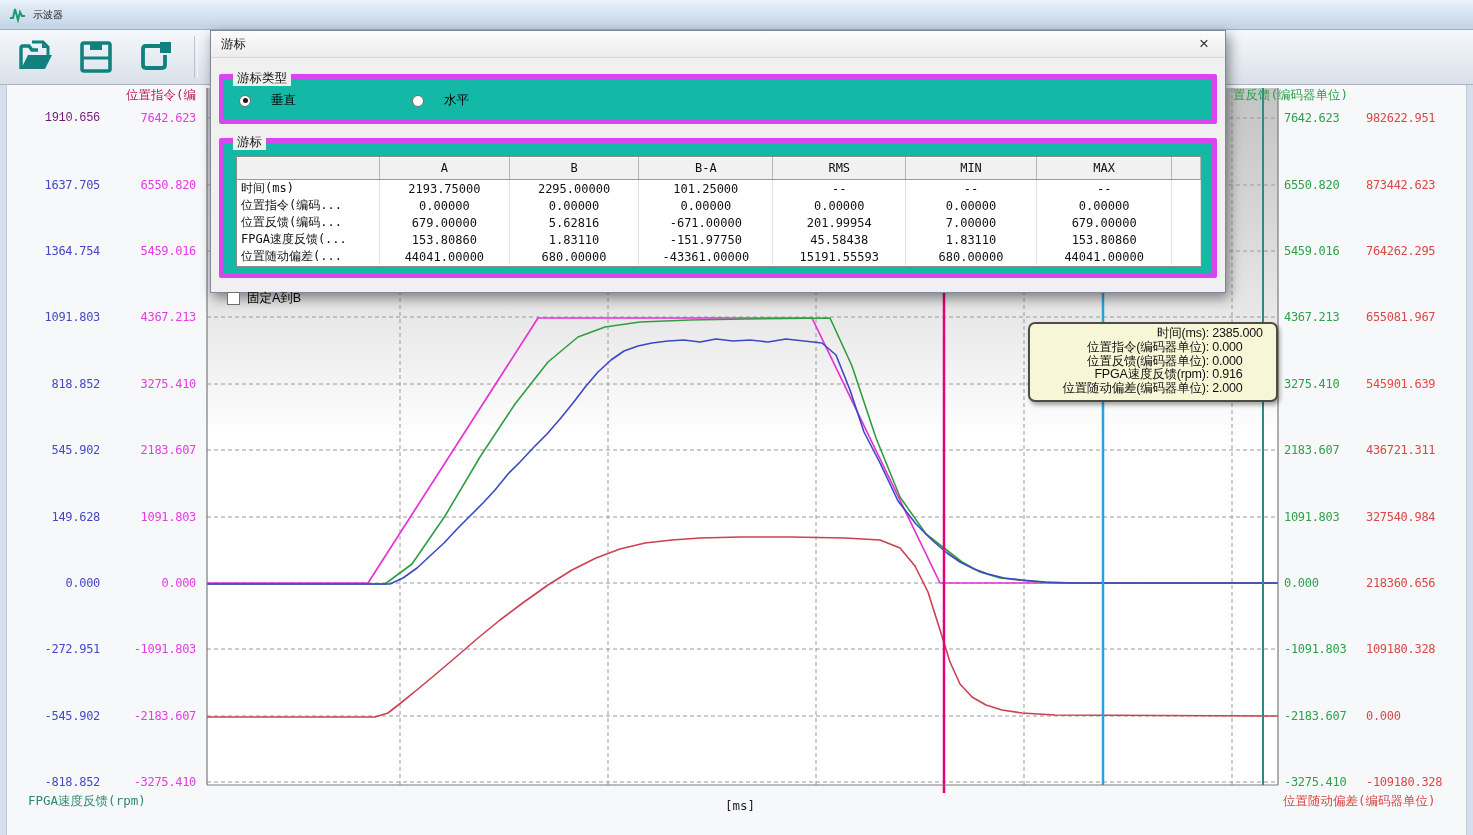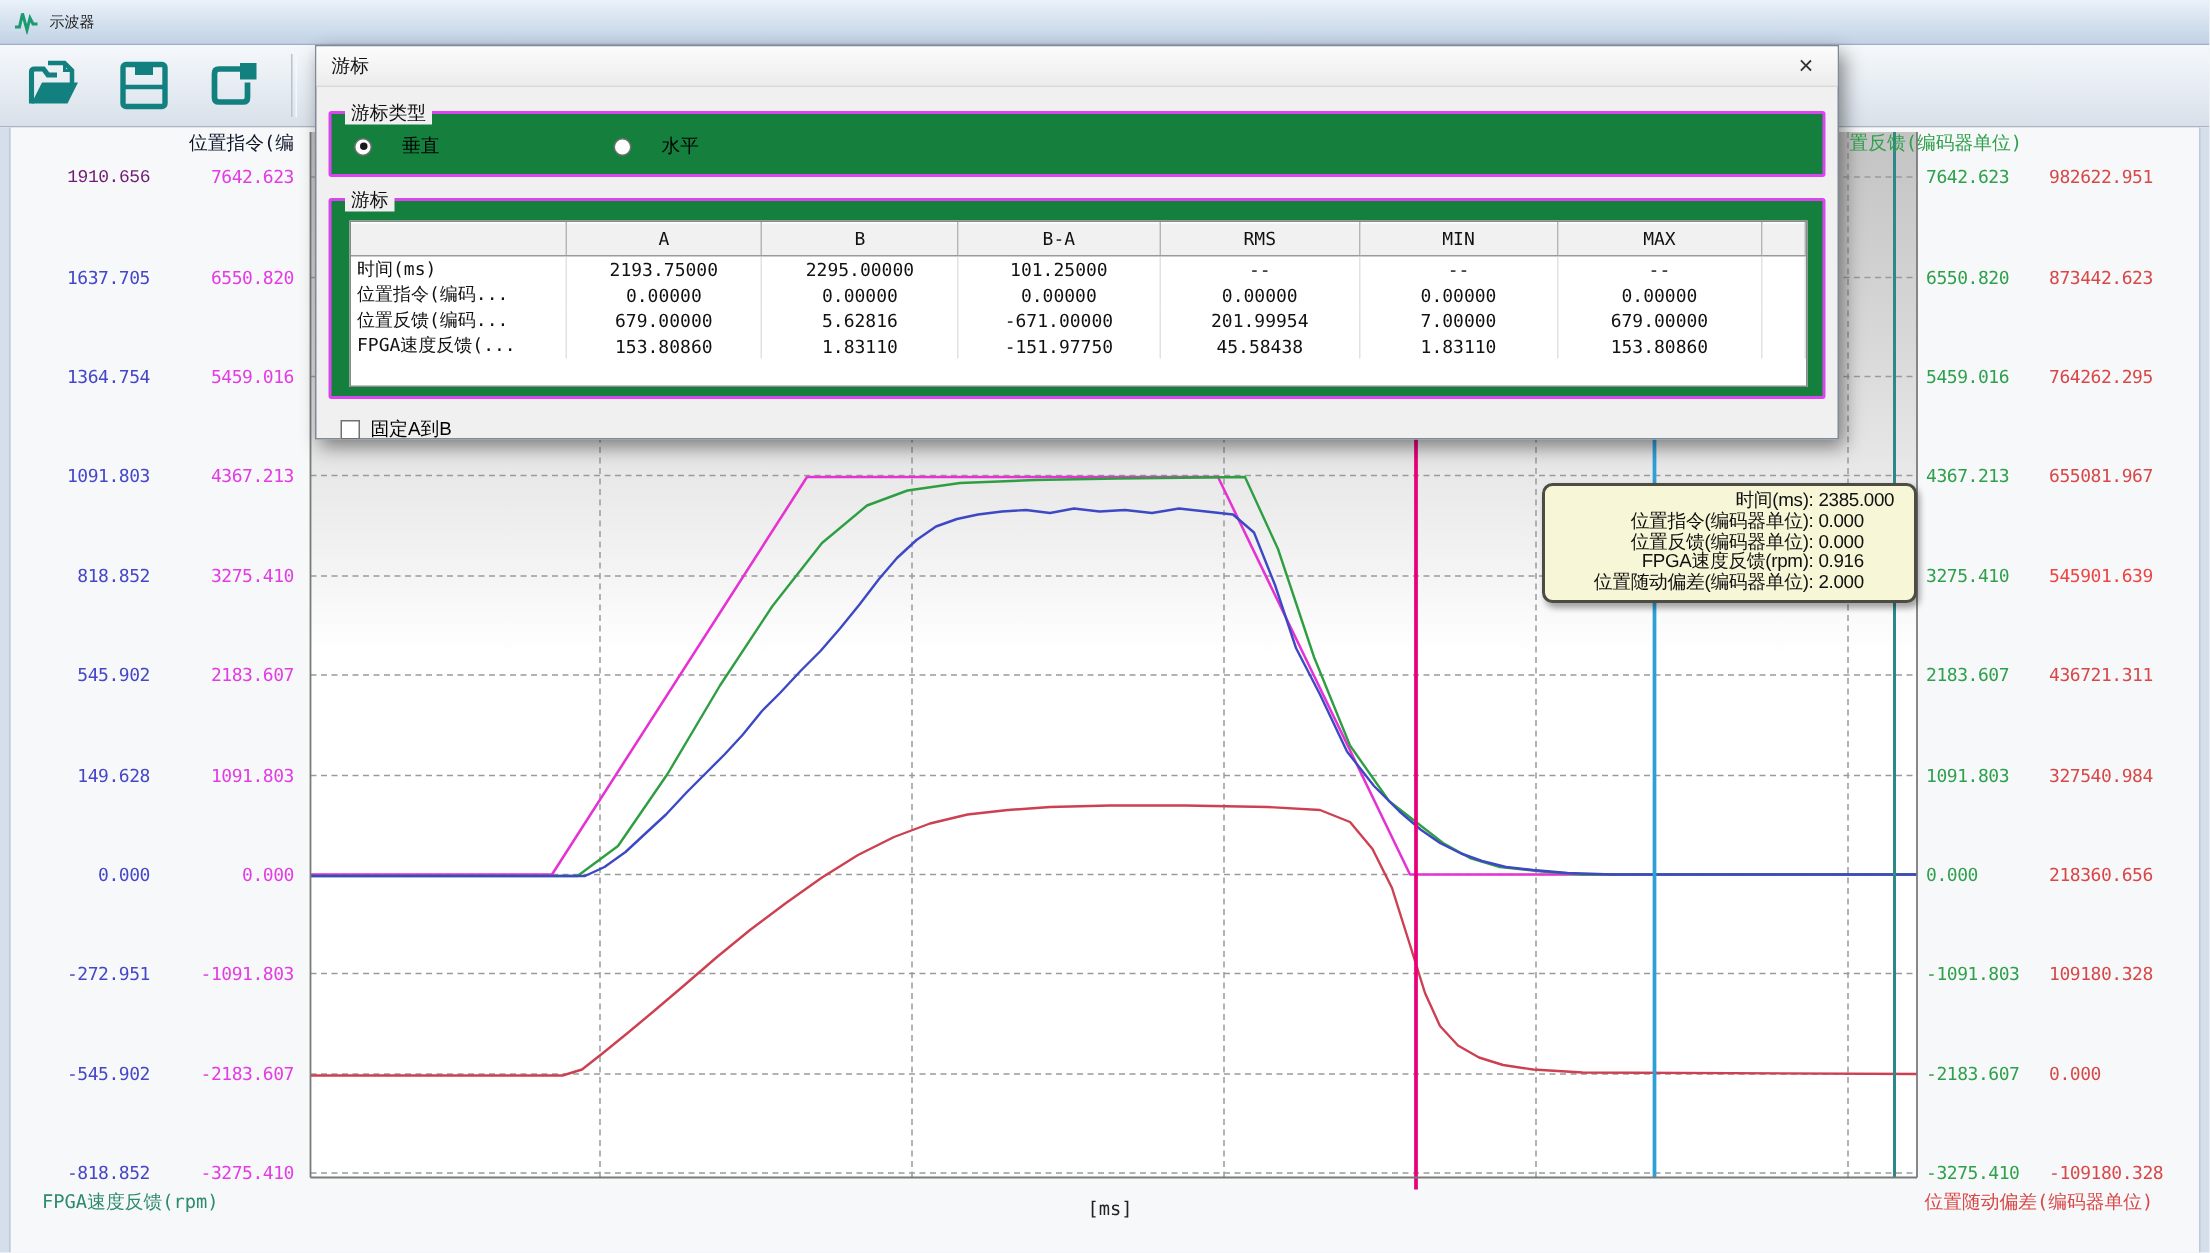--- a/index.html
+++ b/index.html
@@ -54,22 +54,22 @@
     background:#f0f0f0;border:1px solid #7e8a99;box-sizing:border-box;
     box-shadow:3px 5px 12px rgba(0,0,0,.45);
   }
   .dlg-title{
     height:26px;background:linear-gradient(#fcfcfc,#ececec);
     border-bottom:1px solid #d9d9d9;display:flex;align-items:center;
     padding:0 10px;font-size:12.5px;color:#111;
   }
   .dlg-close{margin-left:auto;font-size:17px;color:#333;width:22px;text-align:center;
     line-height:20px;cursor:default}
-  .group{position:relative;border:2px solid #d946ef;border-radius:2px;
-    margin:16px 8px 0 8px;background:#15803d}
+  .group{position:relative;border:5px solid #d946ef;border-radius:2px;
+    margin:16px 8px 0 8px;background:#14b8a6}
   .group-label{position:absolute;top:-8px;left:9px;background:#f0f0f0;
     padding:0 4px;font-size:12.5px;color:#111;line-height:15px}
   .radio-row{display:flex;align-items:center;padding:13px 0 8px 15px;font-size:12.5px}
   .radio-opt{display:flex;align-items:center;gap:20px}
   .radio{width:12px;height:12px;border-radius:50%;background:#fff;border:1px solid #6f6f6f;
     box-sizing:border-box;position:relative}
   .radio.checked:after{content:"";position:absolute;left:2.5px;top:2.5px;width:5px;height:5px;
     border-radius:50%;background:#1a1a1a}
   #table-wrap{margin:13px 10px 0 12px;background:#fff;border:1px solid #8a8a8a;
     height:109px;overflow:hidden}
@@ -217,21 +217,21 @@
       <span class="tick" style="left: 1366px; width: 104px; top: 224px; text-align: left; color: rgb(216, 72, 72);">655081.967</span>
       <span class="tick" style="left: 1366px; width: 104px; top: 291px; text-align: left; color: #ef4444;">545901.639</span>
       <span class="tick" style="left: 1366px; width: 104px; top: 357px; text-align: left; color: rgb(216, 72, 72);">436721.311</span>
       <span class="tick" style="left: 1366px; width: 104px; top: 424px; text-align: left; color: rgb(216, 72, 72);">327540.984</span>
       <span class="tick" style="left: 1366px; width: 104px; top: 490px; text-align: left; color: rgb(216, 72, 72);">218360.656</span>
       <span class="tick" style="left: 1366px; width: 104px; top: 556px; text-align: left; color: rgb(216, 72, 72);">109180.328</span>
       <span class="tick" style="left: 1366px; width: 104px; top: 623px; text-align: left; color: rgb(216, 72, 72);">0.000</span>
       <span class="tick" style="left: 1366px; width: 104px; top: 689px; text-align: left; color: rgb(216, 72, 72);">-109180.328</span>
     </div>
 
-  <div class="axis-title" style="left:62px;top:2px;width:134px;text-align:right;color:#0f172a">位置指令(编</div>
+  <div class="axis-title" style="left:62px;top:2px;width:134px;text-align:right;color:#be185d">位置指令(编</div>
   <div class="axis-title" style="left:1233px;top:2px;color:#2fa04c">置反馈(编码器单位)</div>
   <div class="axis-title" style="left:28px;top:708px;color:#2e8b6b">FPGA速度反馈(rpm)</div>
   <div class="axis-title" style="left:1283px;top:708px;color:#d84848">位置随动偏差(编码器单位)</div>
   <div class="axis-title" style="left:660px;top:713px;width:160px;text-align:center;color:#222">[ms]</div>
 
   <div id="tooltip">
       <div class="tt-line">
         <span class="tt-label">时间(ms):</span>
         <span class="tt-value"> 2385.000</span>
       </div>
@@ -326,20 +326,30 @@
             <tr>
               <td class="rowlabel">FPGA速度反馈(...</td>
               <td>153.80860</td>
               <td>1.83110</td>
               <td>-151.97750</td>
               <td>45.58438</td>
               <td>1.83110</td>
               <td>153.80860</td>
               <td></td>
             </tr>
+            <tr>
+              <td class="rowlabel">位置随动偏差(...</td>
+              <td>44041.00000</td>
+              <td>680.00000</td>
+              <td>-43361.00000</td>
+              <td>15191.55593</td>
+              <td>680.00000</td>
+              <td>44041.00000</td>
+              <td></td>
+            </tr>
           </tbody>
         </table>
     </div>
   </div>
 
   <div class="check-row">
     <span class="checkbox" id="fix-check"></span>
     <span>固定A到B</span>
   </div>
 </div>

